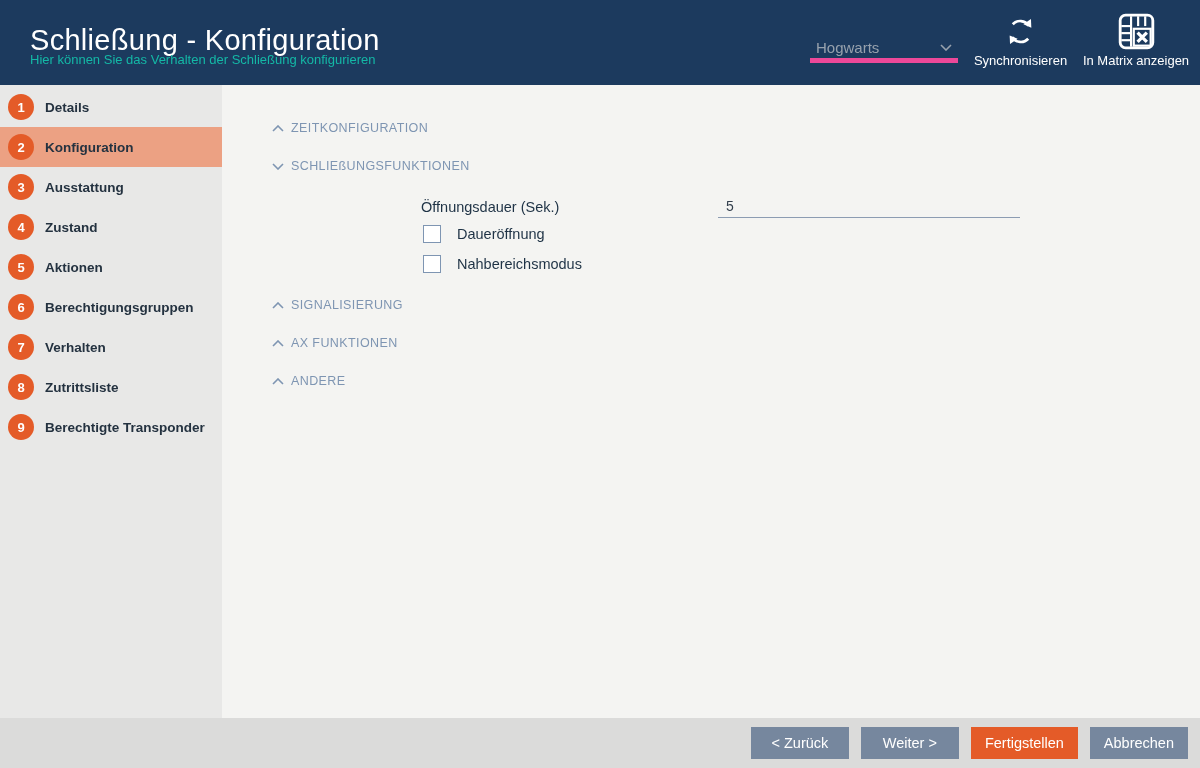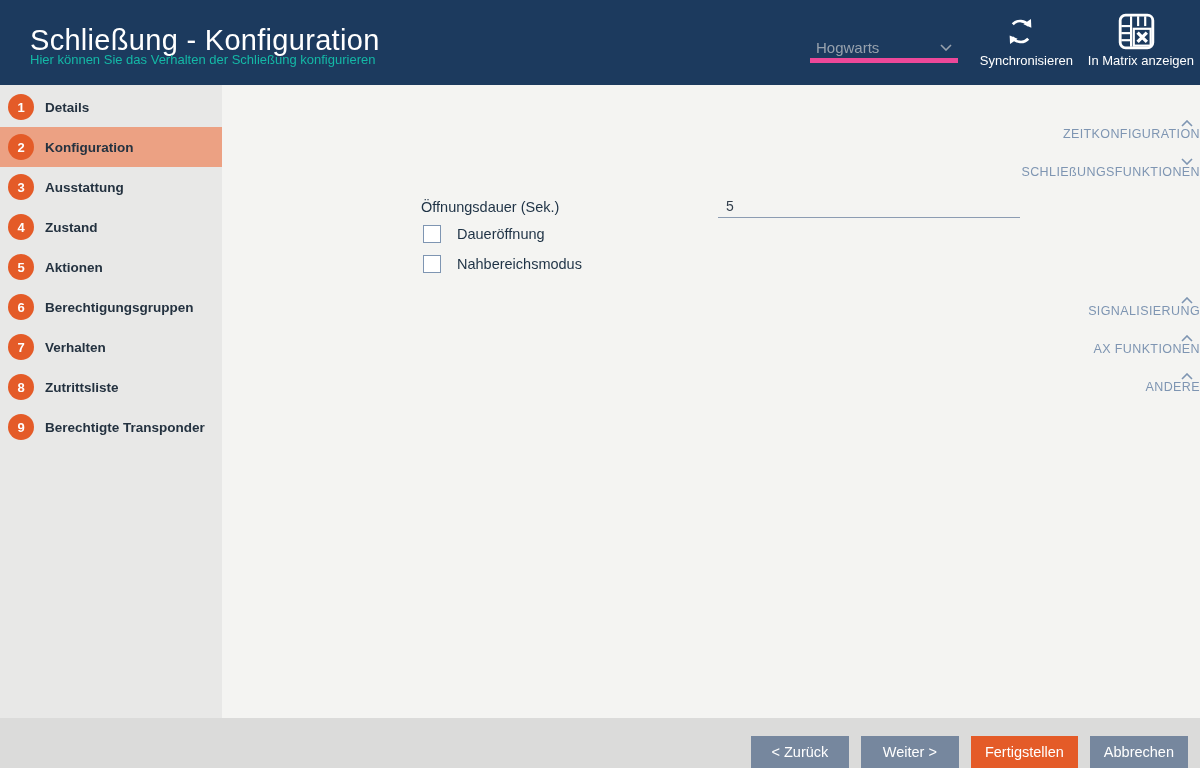--- a/index.html
+++ b/index.html
@@ -12,21 +12,21 @@
   .header-title { position:absolute; left:30px; top:12px; color:#FFFFFF;
                   font-size:29px; font-weight:300; letter-spacing:0.3px;margin-top:12px; }
   .header-subtitle { position:absolute; left:30px; top:52px; color:#14b8a6; font-size:13px; }
 
   .lock-select { position:absolute; left:810px; top:36px; width:148px; height:27px;
                  border-bottom:5px solid #ec4899; cursor:pointer;
                  display:flex; align-items:center; }
   .lock-select-value { color:#97A1AD; font-size:15px; padding-left:6px; flex:1; }
   .lock-select-chevron { color:#97A1AD; margin-right:6px; display:flex; }
 
-  .hdr-action { position:absolute; top:11px; text-align:right; cursor:pointer; color:#FFFFFF; }
+  .hdr-action { position:absolute; top:11px; text-align:center; cursor:pointer; color:#FFFFFF; }
   .hdr-action .ic { height:40px; display:flex; align-items:center; justify-content:center; }
   .hdr-action .lbl { font-size:13px; margin-top:2px; white-space:nowrap; }
   .hdr-sync { left:968px; width:105px; }
   .hdr-matrix { left:1078px; width:116px; }
 
   
   .middle { flex:1; display:flex; }
 
   
   .sidebar { width:222px; flex:0 0 222px; background:#E8E8E7; padding-top:2px; }
@@ -37,41 +37,41 @@
                  margin-left:8px; flex:0 0 26px; }
   .step-label { margin-left:11px; font-size:13.5px; font-weight:600; color:#243240; }
   .step.active { background:#ECA183; }
   .step.active::after { content:""; position:absolute; left:222px; top:50%;
                         transform:translateY(-50%); width:0; height:0;
                         border-top:18px solid transparent; border-bottom:18px solid transparent;
                         border-left:16px solid #ECA183; }
 
   
   .main { flex:1; background:#F4F4F2; padding:35px 0 0 50px; position:relative; }
-  .section-header { display:flex; align-items:flex-end; height:16px; cursor:pointer;
-                    color:#7E95B2; margin-bottom:22px;flex-direction:column; }
+  .section-header { display:flex; align-items:center; height:16px; cursor:pointer;
+                    color:#7E95B2; margin-bottom:22px; }
   .section-chevron { display:flex; width:12px; margin-right:7px; color:#7E95B2; }
   .section-label { font-size:12.5px; letter-spacing:0.4px; }
 
   .section-body { margin:2px 0 18px 0; }
   .form-row { display:flex; align-items:flex-end; padding-left:149px; margin-bottom:7px; }
   .form-label { width:297px; font-size:14.5px; color:#1E3245; padding-bottom:3px; }
   .underline-input { width:302px; border:none; border-bottom:1px solid #8C9CB2;
                      background:transparent; font-size:14px; color:#333F4D;
                      padding:2px 2px 3px 8px; outline:none;
                      font-family:"Liberation Sans","DejaVu Sans",sans-serif; }
   .checkbox-row { display:flex; align-items:center; padding-left:151px; margin-bottom:12px; }
   .checkbox-box { width:18px; height:18px; background:#FFFFFF; border:1px solid #7E95B2;
                   flex:0 0 18px; cursor:pointer; }
   .checkbox-label { margin-left:16px; font-size:14.5px; color:#1E3245; }
   .gap-before-collapsed { margin-top:24px; }
 
   
   .footer { height:50px; flex:0 0 50px; background:#DBDBDA;
-            display:flex; align-items:flex-end; justify-content:flex-end;
+            display:flex; align-items:center; justify-content:flex-end;
             gap:12px; padding-right:12px; }
   .btn { min-width:98px; height:32px; border:none; color:#FFFFFF; font-size:14.5px;
          font-family:"Liberation Sans","DejaVu Sans",sans-serif;
          background:#76879E; cursor:pointer; padding:0 14px; }
   .btn-primary { background:#E45B28; }
 </style>
 </head>
 <body>
 
 <div class="header">

